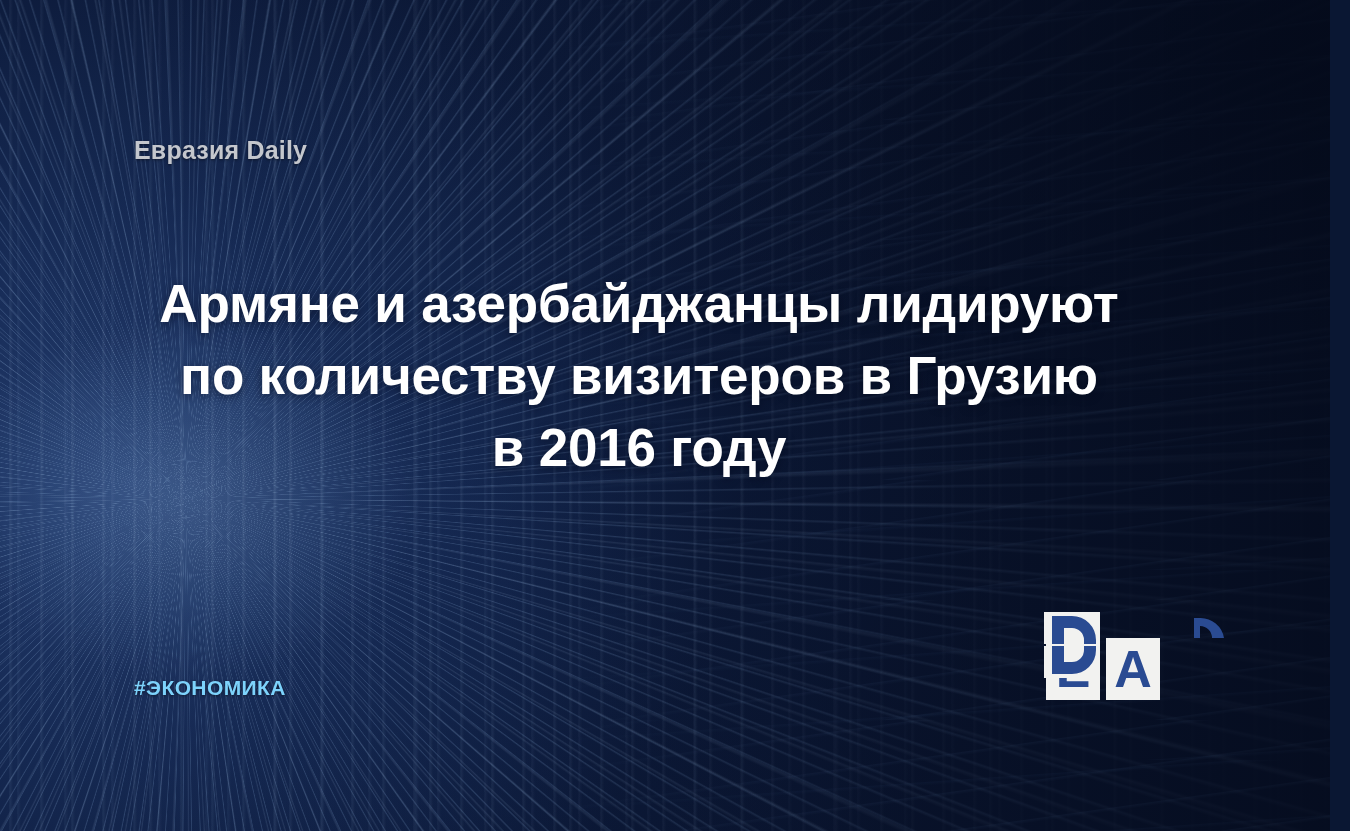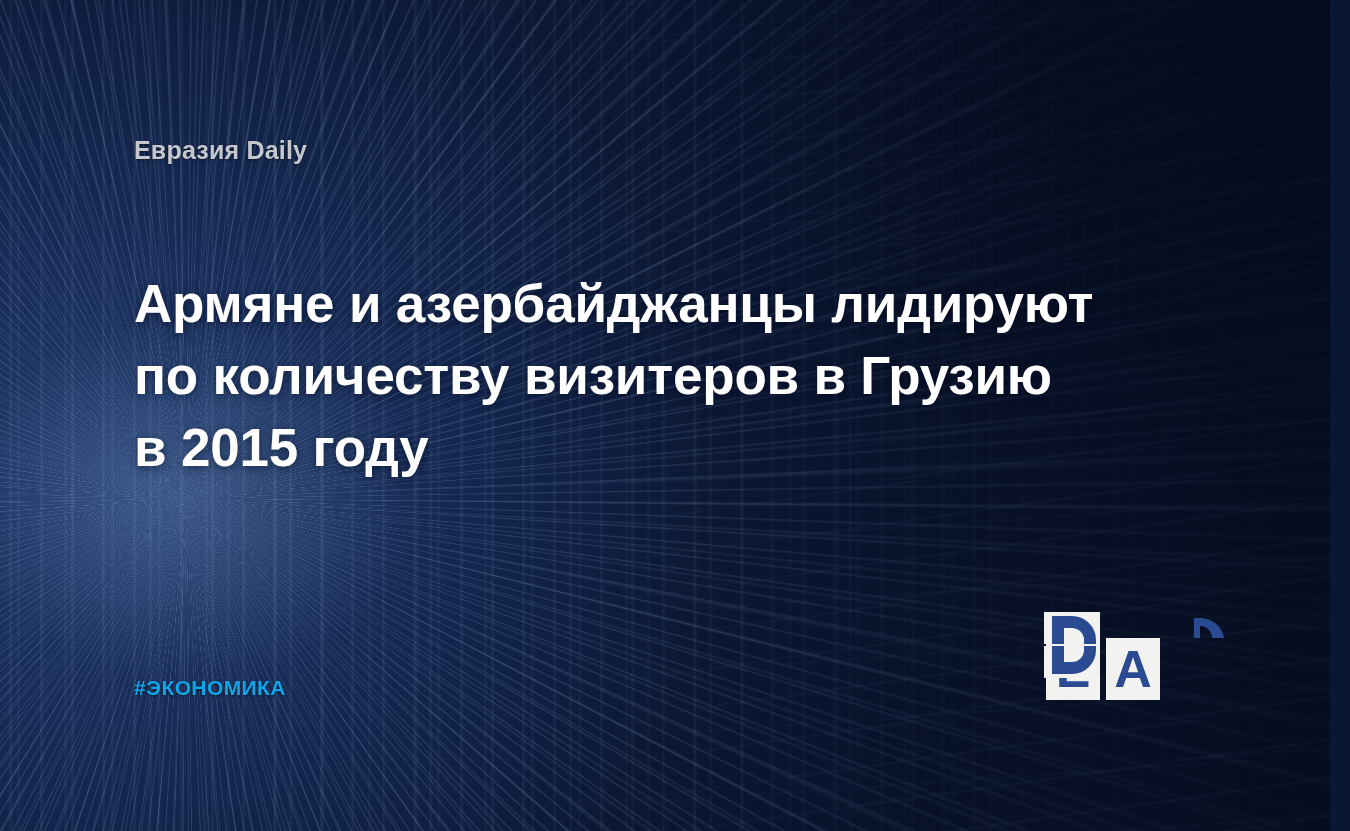--- a/index.html
+++ b/index.html
@@ -172,31 +172,32 @@
     left: 134px;
     top: 268px;
     width: 1010px;
     margin: 0;
     font-size: 53px;
     line-height: 72px;
     font-weight: 700;
     color: #ffffff;
     letter-spacing: -0.2px;
     text-shadow: 0 2px 8px rgba(3,10,28,.55);
+    text-align: center;
   }
   #headline .line { display: block; white-space: nowrap; }
 
   #hashtag {
     position: absolute;
     left: 134px;
     top: 676px;
     font-size: 21px;
     font-weight: 700;
     letter-spacing: .4px;
-    color: #0ea5e9;
+    color: #7dd3fc;
     white-space: nowrap;
     text-shadow: 0 1px 3px rgba(0,0,0,.5);
   }
 
   
   #logo {
     position: absolute;
     left: 1044px;
     top: 612px;
     width: 184px;
@@ -257,21 +258,21 @@
   <div class="bg-layer bg-core"></div>
   <div class="bg-layer bg-vignette"></div>
 
   <div class="content">
 
     <div id="brand">Евразия Daily</div>
 
     <h1 id="headline">
       <span class="line">Армяне и азербайджанцы лидируют</span>
       <span class="line">по количеству визитеров в Грузию</span>
-      <span class="line">в 2015 году</span>
+      <span class="line">в 2016 году</span>
     </h1>
 
     <div id="hashtag">#ЭКОНОМИКА</div>
 
     <div id="logo">
 
       <div class="logo-tile tile-e">E</div>
 
       <div class="logo-tile tile-a">A</div>
 

